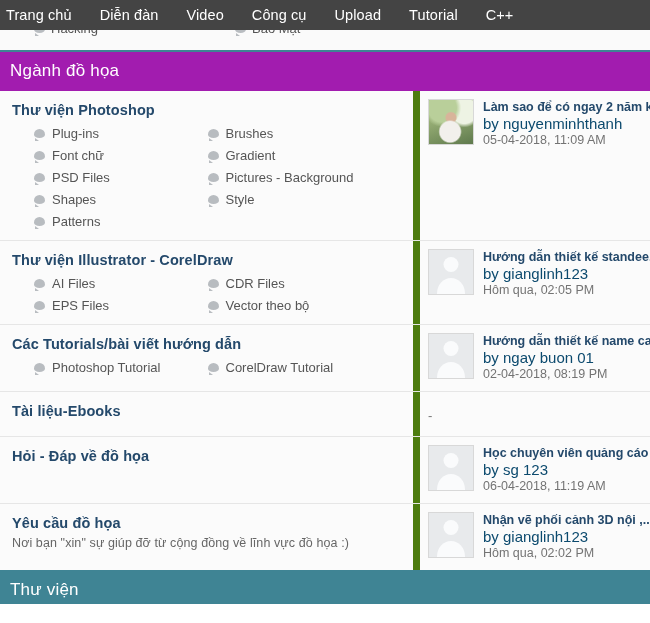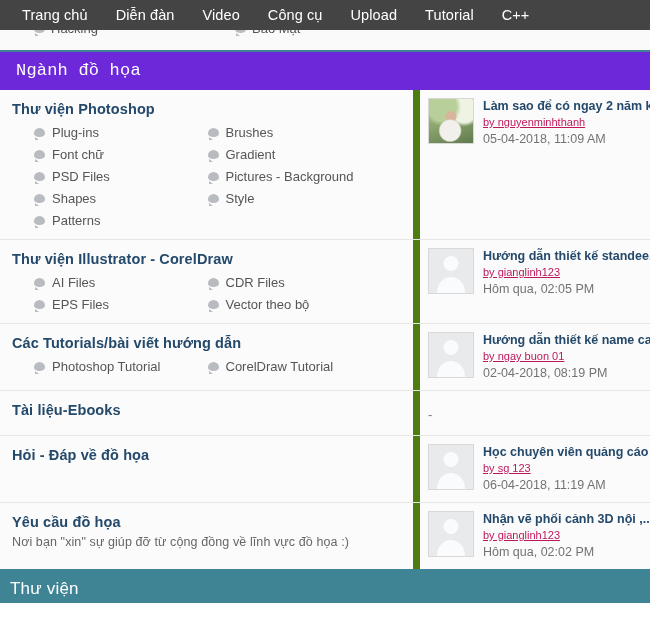--- a/index.html
+++ b/index.html
@@ -16,21 +16,21 @@
     color: #333;
     position: relative;
   }
 
   
   .navbar {
     height: 30px;
     background: #444444;
     display: flex;
     align-items: center;
-    padding-left: 16px;
+    padding-left: 0px;
     box-sizing: border-box;
   }
   .nav-item {
     color: #ffffff;
     font-size: 14.5px;
     padding: 0 14px;
     white-space: nowrap;
     cursor: pointer;
     letter-spacing: .1px;
   }
@@ -78,27 +78,26 @@
     left: 1px;
     bottom: -3px;
     width: 0; height: 0;
     border-left: 4px solid #b8bcc0;
     border-top: 3px solid transparent;
     border-bottom: 0 solid transparent;
   }
 
   
   .section-bar {
-    background: #6d28d9;
+    background: #a21caf;
     color: #ffffff;
     font-size: 17px;
-    padding: 9px 12px 10px 16px;
+    padding: 9px 12px 10px 10px;
     box-sizing: border-box;
     letter-spacing: .2px;
-    font-family: Liberation Mono, monospace;
   }
 
   
   .forum-table { background: #ffffff; }
   .forum-row {
     display: flex;
     border-bottom: 1px solid #e6e6e6;
     background: #fbfbfb;
     min-height: 44px;
   }
@@ -193,25 +192,24 @@
   .lp-text { overflow: hidden; min-width: 0; }
   .lp-title {
     color: #24496b;
     font-weight: bold;
     font-size: 12.5px;
     white-space: nowrap;
     cursor: pointer;
     line-height: 16px;
   }
   .lp-by {
-    color: #be185d;
-    font-size: 11px;
+    color: #0c4a6e;
+    font-size: 15px;
     line-height: 17px;
     white-space: nowrap;
-    text-decoration: underline;
   }
   .lp-date {
     color: #737373;
     font-size: 12.5px;
     line-height: 17px;
     white-space: nowrap;
   }
   .lp-dash {
     color: #777;
     font-size: 13px;

